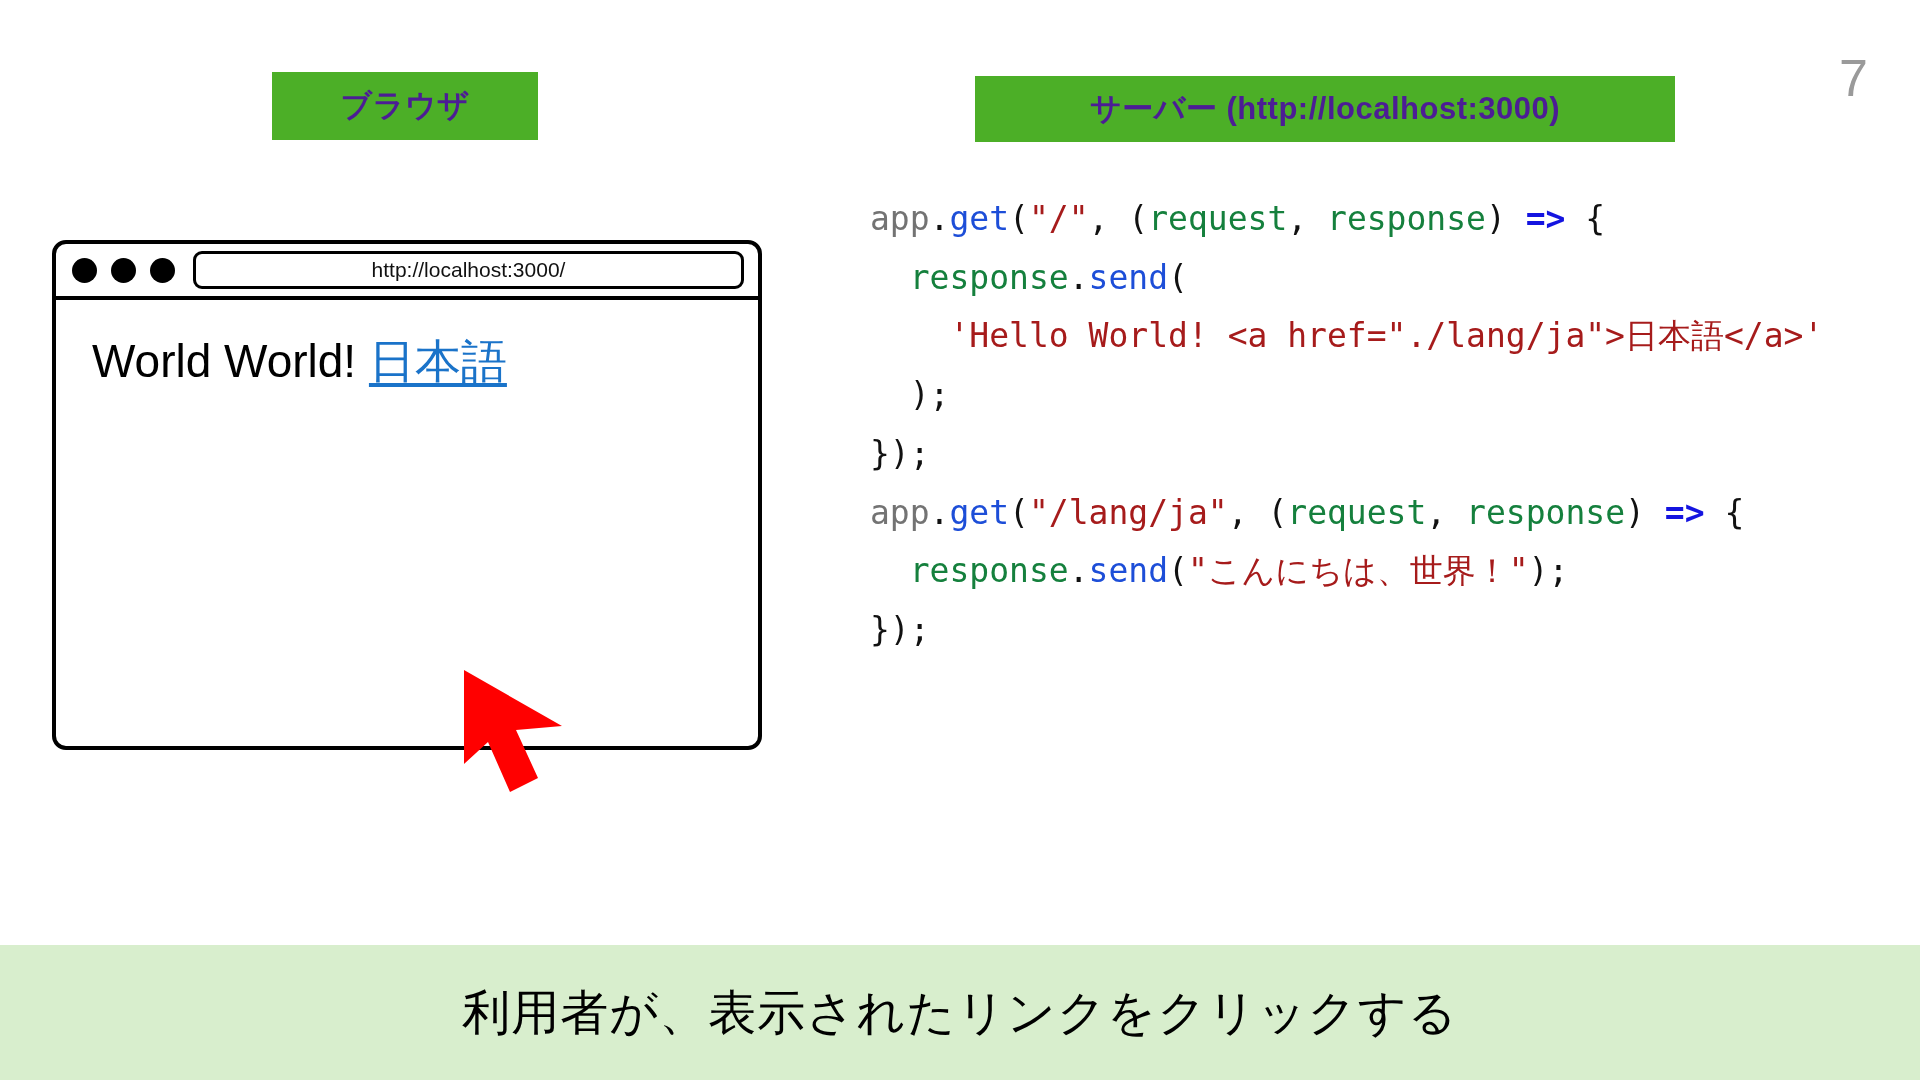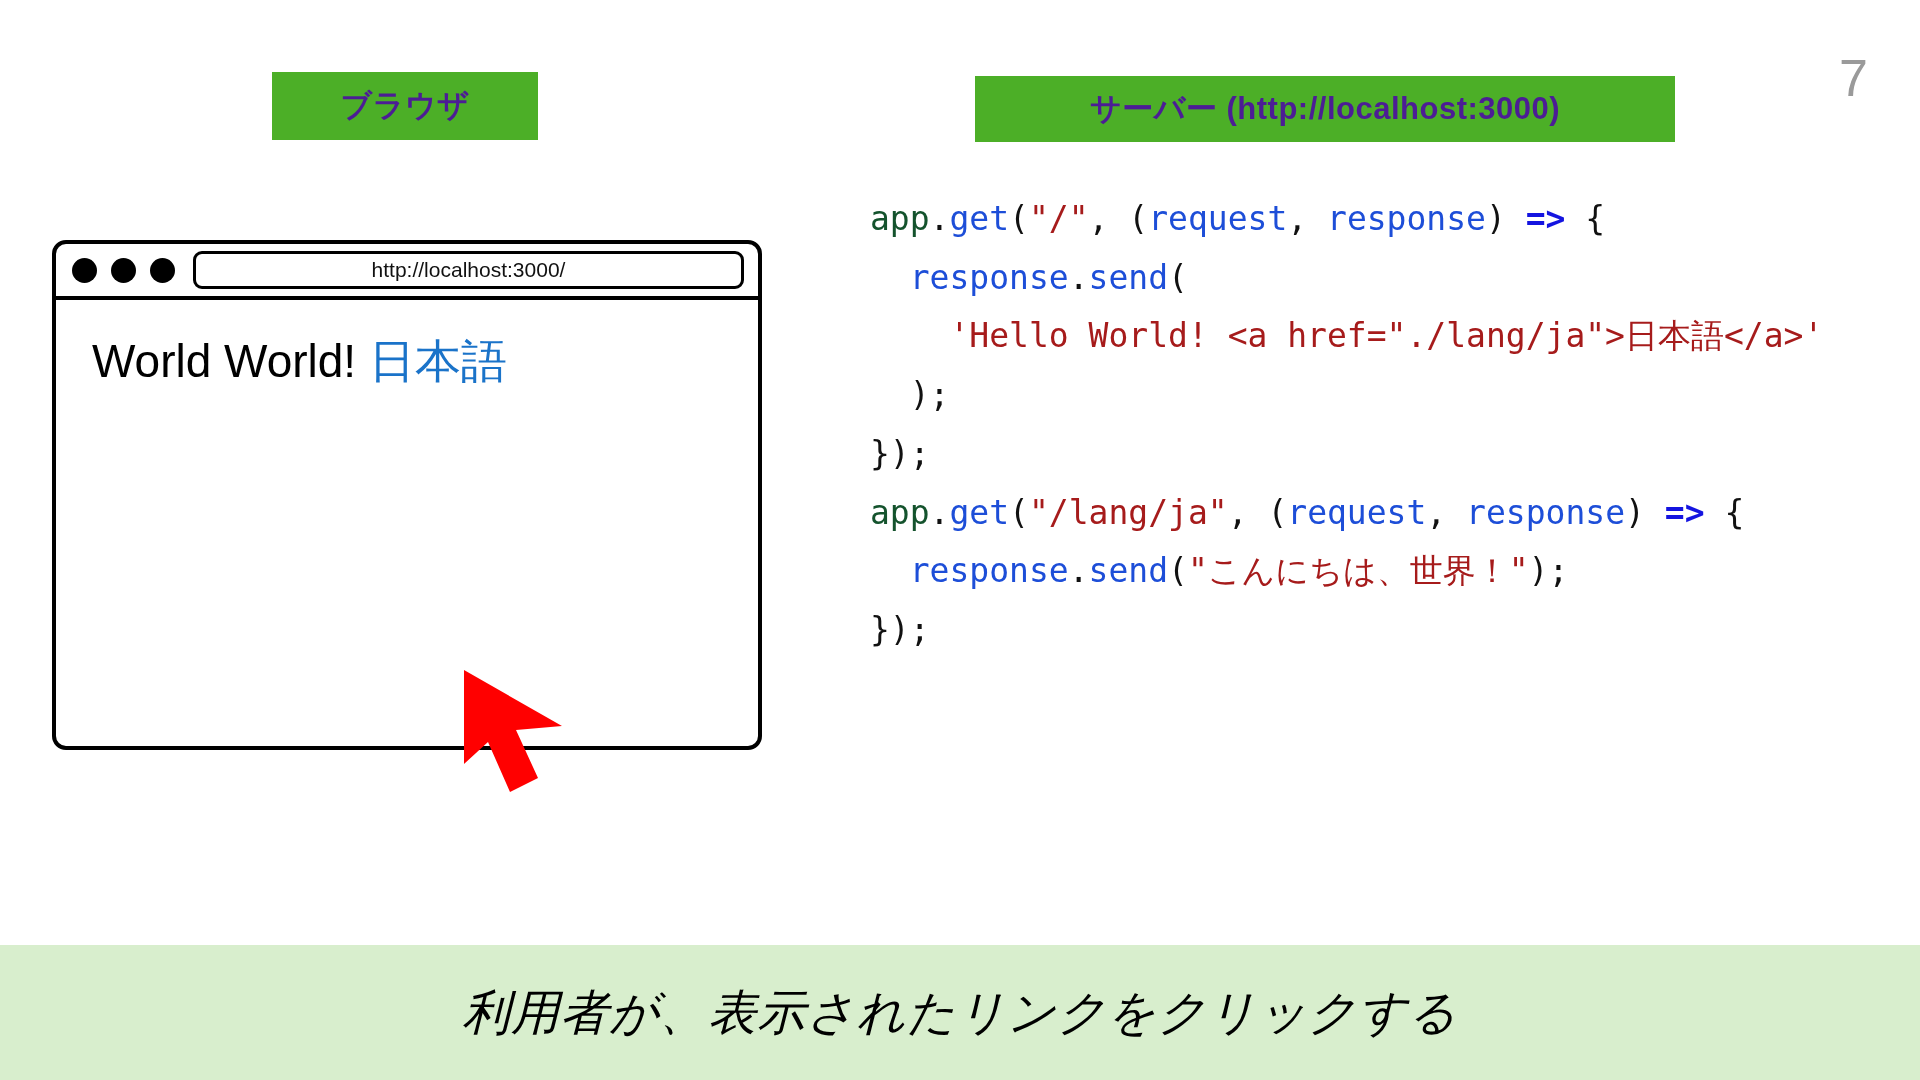--- a/index.html
+++ b/index.html
@@ -58,41 +58,41 @@
     margin-right:6px;
   }
   .viewport{
     position:relative;height:calc(100% - 56px);
     padding:34px 0 0 36px;box-sizing:border-box;
   }
   .page-line{
     font-size:46px;color:#000;white-space:nowrap;line-height:1.2;
   }
   .page-link{
-    color:#1a73c9;
+    color:#1a73c9;text-decoration:underline;
     text-underline-offset:6px;text-decoration-thickness:4px;margin-top:28px;
   }
 
   
   .cursor{
     position:absolute;left:402px;top:368px;width:120px;height:130px;
     pointer-events:none;
   }
 
   
   .code{
     position:absolute;left:870px;top:190px;width:1010px;
     font-family:"DejaVu Sans Mono","Liberation Mono",monospace;
     font-size:33px;line-height:1.78;color:#111;
     white-space:pre;
   }
-  .tok-obj{color:#14532d;text-align:right;}
+  .tok-obj{color:#737373;text-align:right;}
   .tok-fn{color:#1d4ed8;}
   .tok-str{color:#a61b1b;}
-  .tok-param{color:#1d4ed8;text-align:center;}
+  .tok-param{color:#15803d;text-align:center;}
   .tok-arrow{color:#1414e0;font-weight:bold;}
   .tok-punc{color:#111;}
 
   
   .caption-band{
     position:absolute;left:0;bottom:0;width:1920px;height:135px;
     background:#d8eecd;
     display:flex;align-items:center;justify-content:center;
   }
   .caption-text{
@@ -129,17 +129,17 @@
       <div class="page-line"><span>World World! </span><span class="page-link" style="color: rgb(26, 115, 201);">日本語</span></div>
 
       <svg class="cursor" viewBox="0 0 120 130" xmlns="http://www.w3.org/2000/svg">
         <polygon points="6,2 6,96 30,74 52,124 80,110 58,62 104,58" fill="#ff0000"></polygon>
       </svg>
     </div>
   </div>
 
   <div class="code"><div><span class="tok-obj">app</span><span class="tok-punc">.</span><span class="tok-fn">get</span><span class="tok-punc">(</span><span class="tok-str">"/"</span><span class="tok-punc">, (</span><span class="tok-param">request</span><span class="tok-punc">, </span><span class="tok-param">response</span><span class="tok-punc">) </span><span class="tok-arrow">=&gt;</span><span class="tok-punc"> {</span></div><div><span class="tok-punc">  </span><span class="tok-param">response</span><span class="tok-punc">.</span><span class="tok-fn">send</span><span class="tok-punc">(</span></div><div><span class="tok-punc">    </span><span class="tok-str">'Hello World! &lt;a href="./lang/ja"&gt;日本語&lt;/a&gt;'</span></div><div><span class="tok-punc">  );</span></div><div><span class="tok-punc">});</span></div><div><span class="tok-obj">app</span><span class="tok-punc">.</span><span class="tok-fn">get</span><span class="tok-punc">(</span><span class="tok-str">"/lang/ja"</span><span class="tok-punc">, (</span><span class="tok-param">request</span><span class="tok-punc">, </span><span class="tok-param">response</span><span class="tok-punc">) </span><span class="tok-arrow">=&gt;</span><span class="tok-punc"> {</span></div><div><span class="tok-punc">  </span><span class="tok-param">response</span><span class="tok-punc">.</span><span class="tok-fn">send</span><span class="tok-punc">(</span><span class="tok-str">"こんにちは、世界！"</span><span class="tok-punc">);</span></div><div><span class="tok-punc">});</span></div></div>
 
-  <div class="caption-band" style="background: rgb(216, 238, 205); font-style: italic;">
+  <div class="caption-band" style="background: rgb(216, 238, 205);">
     <div class="caption-text">利用者が、表示されたリンクをクリックする</div>
   </div>
 
 </div>
 
 </body></html>

